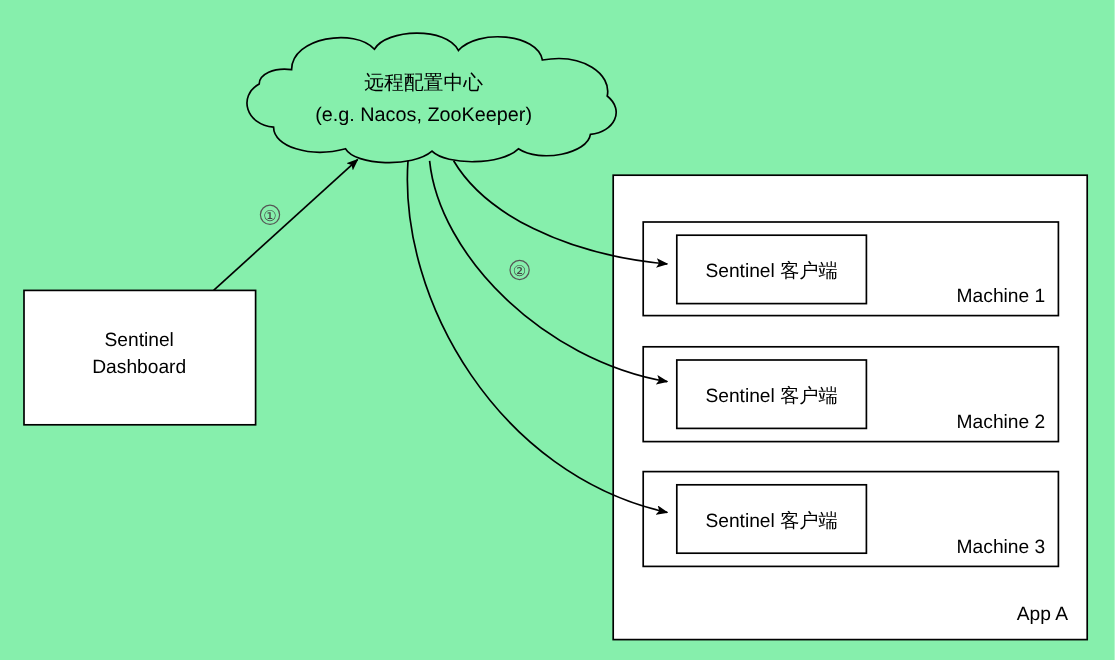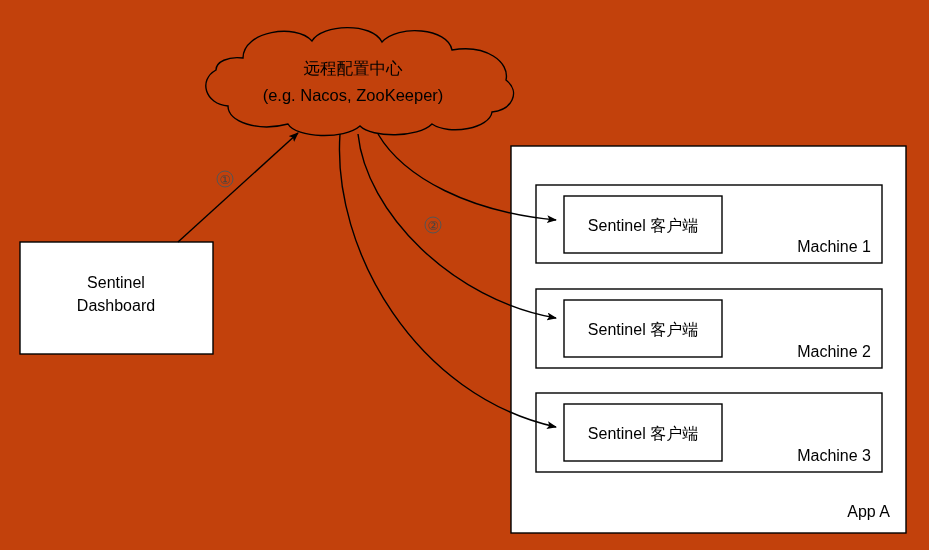--- a/index.html
+++ b/index.html
@@ -4,21 +4,21 @@
 <style>
   html, body {
     margin: 0;
     padding: 0;
     background: #ffffff;
   }
   #stage {
     position: relative;
     width: 929px;
     height: 550px;
-    background: #c2410c;
+    background: #86efac;
     overflow: hidden;
     font-family: "Liberation Sans", "DejaVu Sans", sans-serif;
   }
   #diagram-svg {
     position: absolute;
     left: 0;
     top: 0;
     width: 929px;
     height: 550px;
   }

